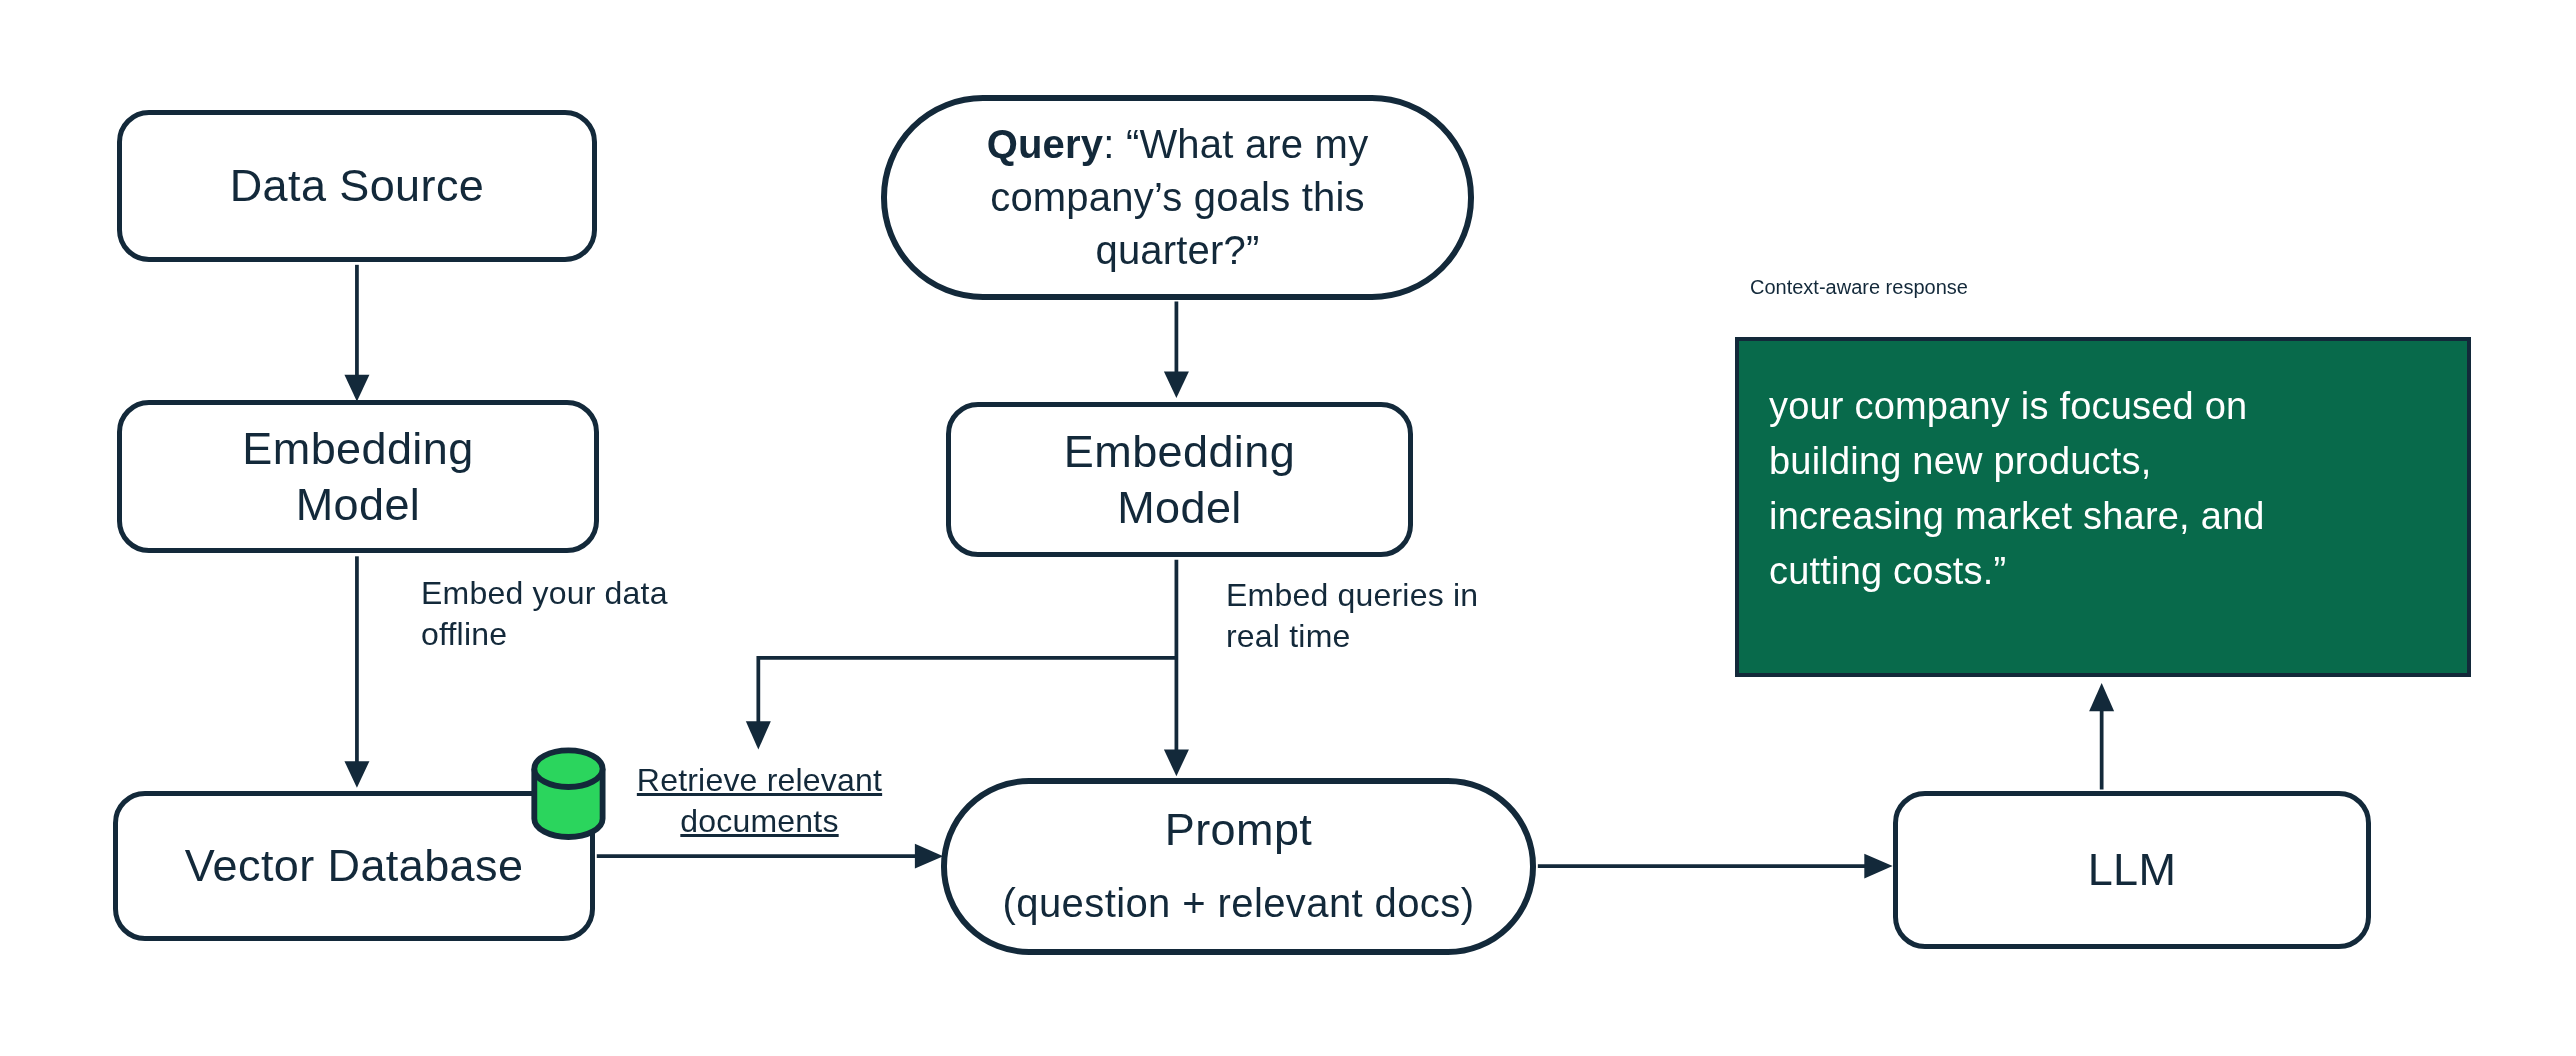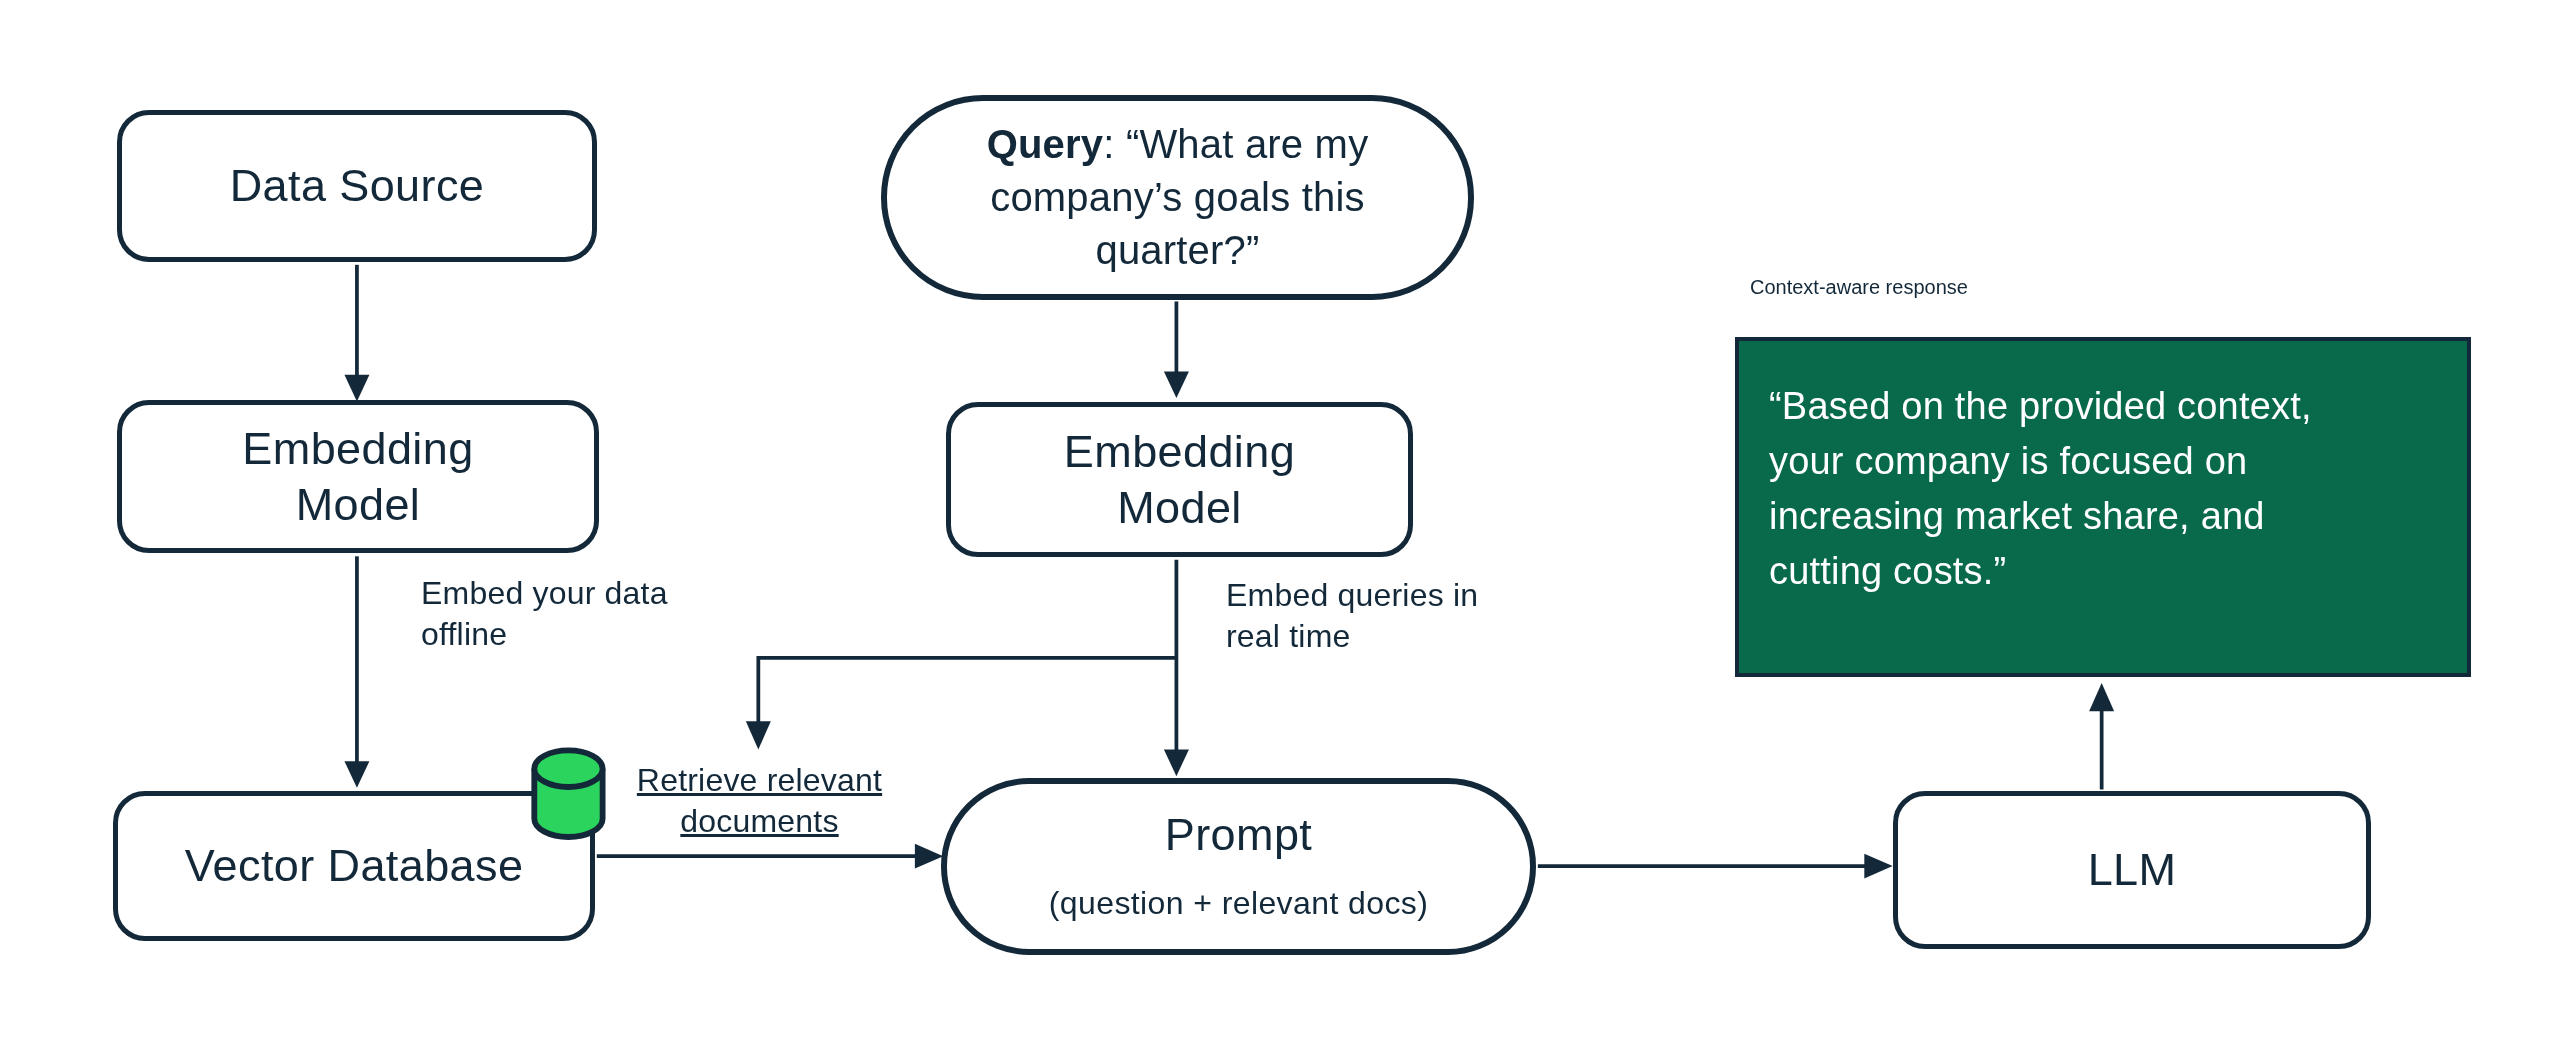--- a/index.html
+++ b/index.html
@@ -43,21 +43,21 @@
   #embed-left    { left: 117px;  top: 400px; width: 482px; height: 153px; }
   #vector-db     { left: 113px;  top: 791px; width: 482px; height: 150px; }
   #query-oval    { left: 881px; top: 95px; width: 593px; height: 205px; border-radius: 102px; }
   #embed-mid     { left: 946px; top: 402px; width: 467px; height: 155px; }
   #prompt-oval   { left: 941px; top: 778px; width: 595px; height: 177px; border-radius: 88px; }
   #llm-box       { left: 1893px; top: 791px; width: 478px; height: 158px; text-align: center; }
 
   #query-oval .query-text { font-size: 40px; line-height: 1.33; letter-spacing: 0.2px; padding: 0 42px; }
   #query-oval .b { font-weight: bold; }
   #prompt-oval .prompt-title { font-size: 45px; line-height: 1.15; }
-  #prompt-oval .prompt-subtitle { font-size: 32px; line-height: 1.3; margin-top: 22px; }
+  #prompt-oval .prompt-subtitle { font-size: 40px; line-height: 1.3; margin-top: 22px; }
 
   
   #response-box {
     position: absolute; z-index: 2;
     left: 1735px; top: 337px; width: 736px; height: 340px;
     background: var(--response-green);
     border: 4.2px solid var(--ink);
     color: var(--response-text);
     font-size: 38px; line-height: 55px; letter-spacing: 0.2px;
     padding: 38px 25px 0 30px;
@@ -163,22 +163,22 @@
     <div class="prompt-subtitle">(question + relevant docs)</div>
   </div>
 
   <div class="node" id="llm-box">
     <div>LLM</div>
   </div>
 
   <div id="response-caption">Context-aware response</div>
 
   <div id="response-box">
-    <div>“Based on the provided context,</div>
     <div>your company is focused on</div>
+    <div>building new products,</div>
     <div>increasing market share, and</div>
     <div>cutting costs.”</div>
   </div>
 
   <div class="edge-label" id="label-embed-offline">
     <div>Embed your data</div>
     <div>offline</div>
   </div>
 
   <div class="edge-label" id="label-embed-realtime">

